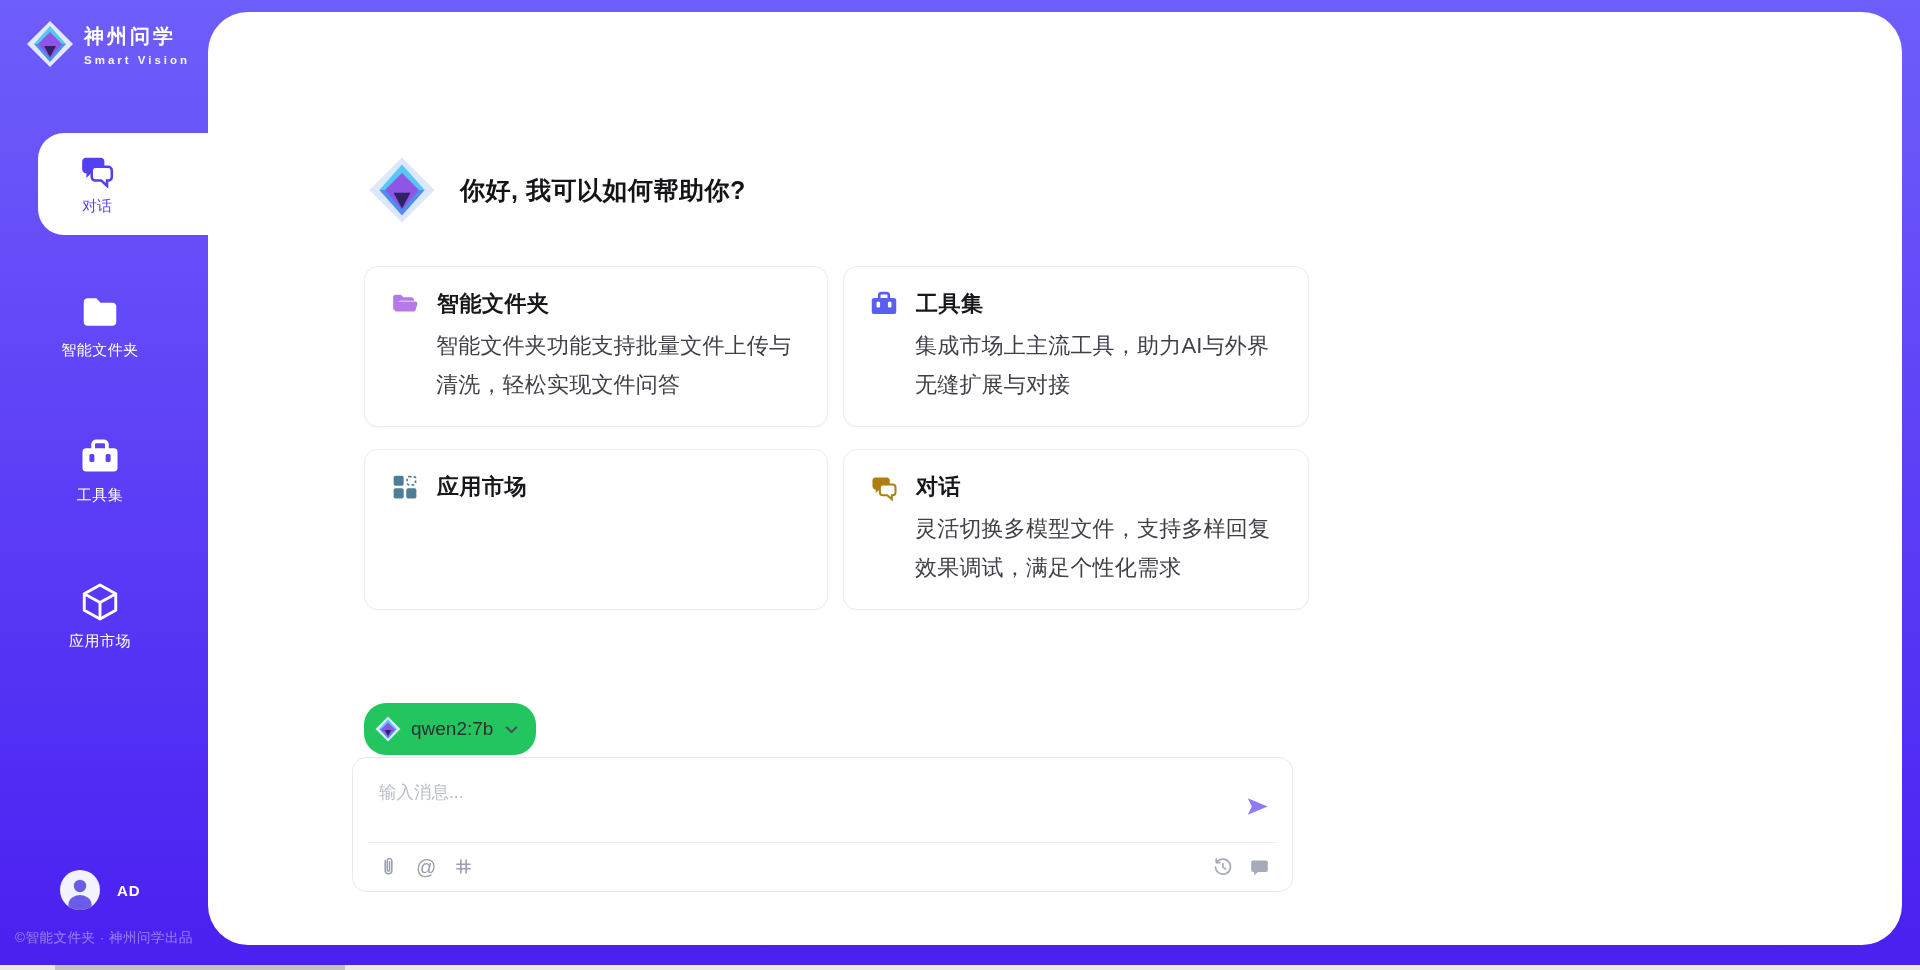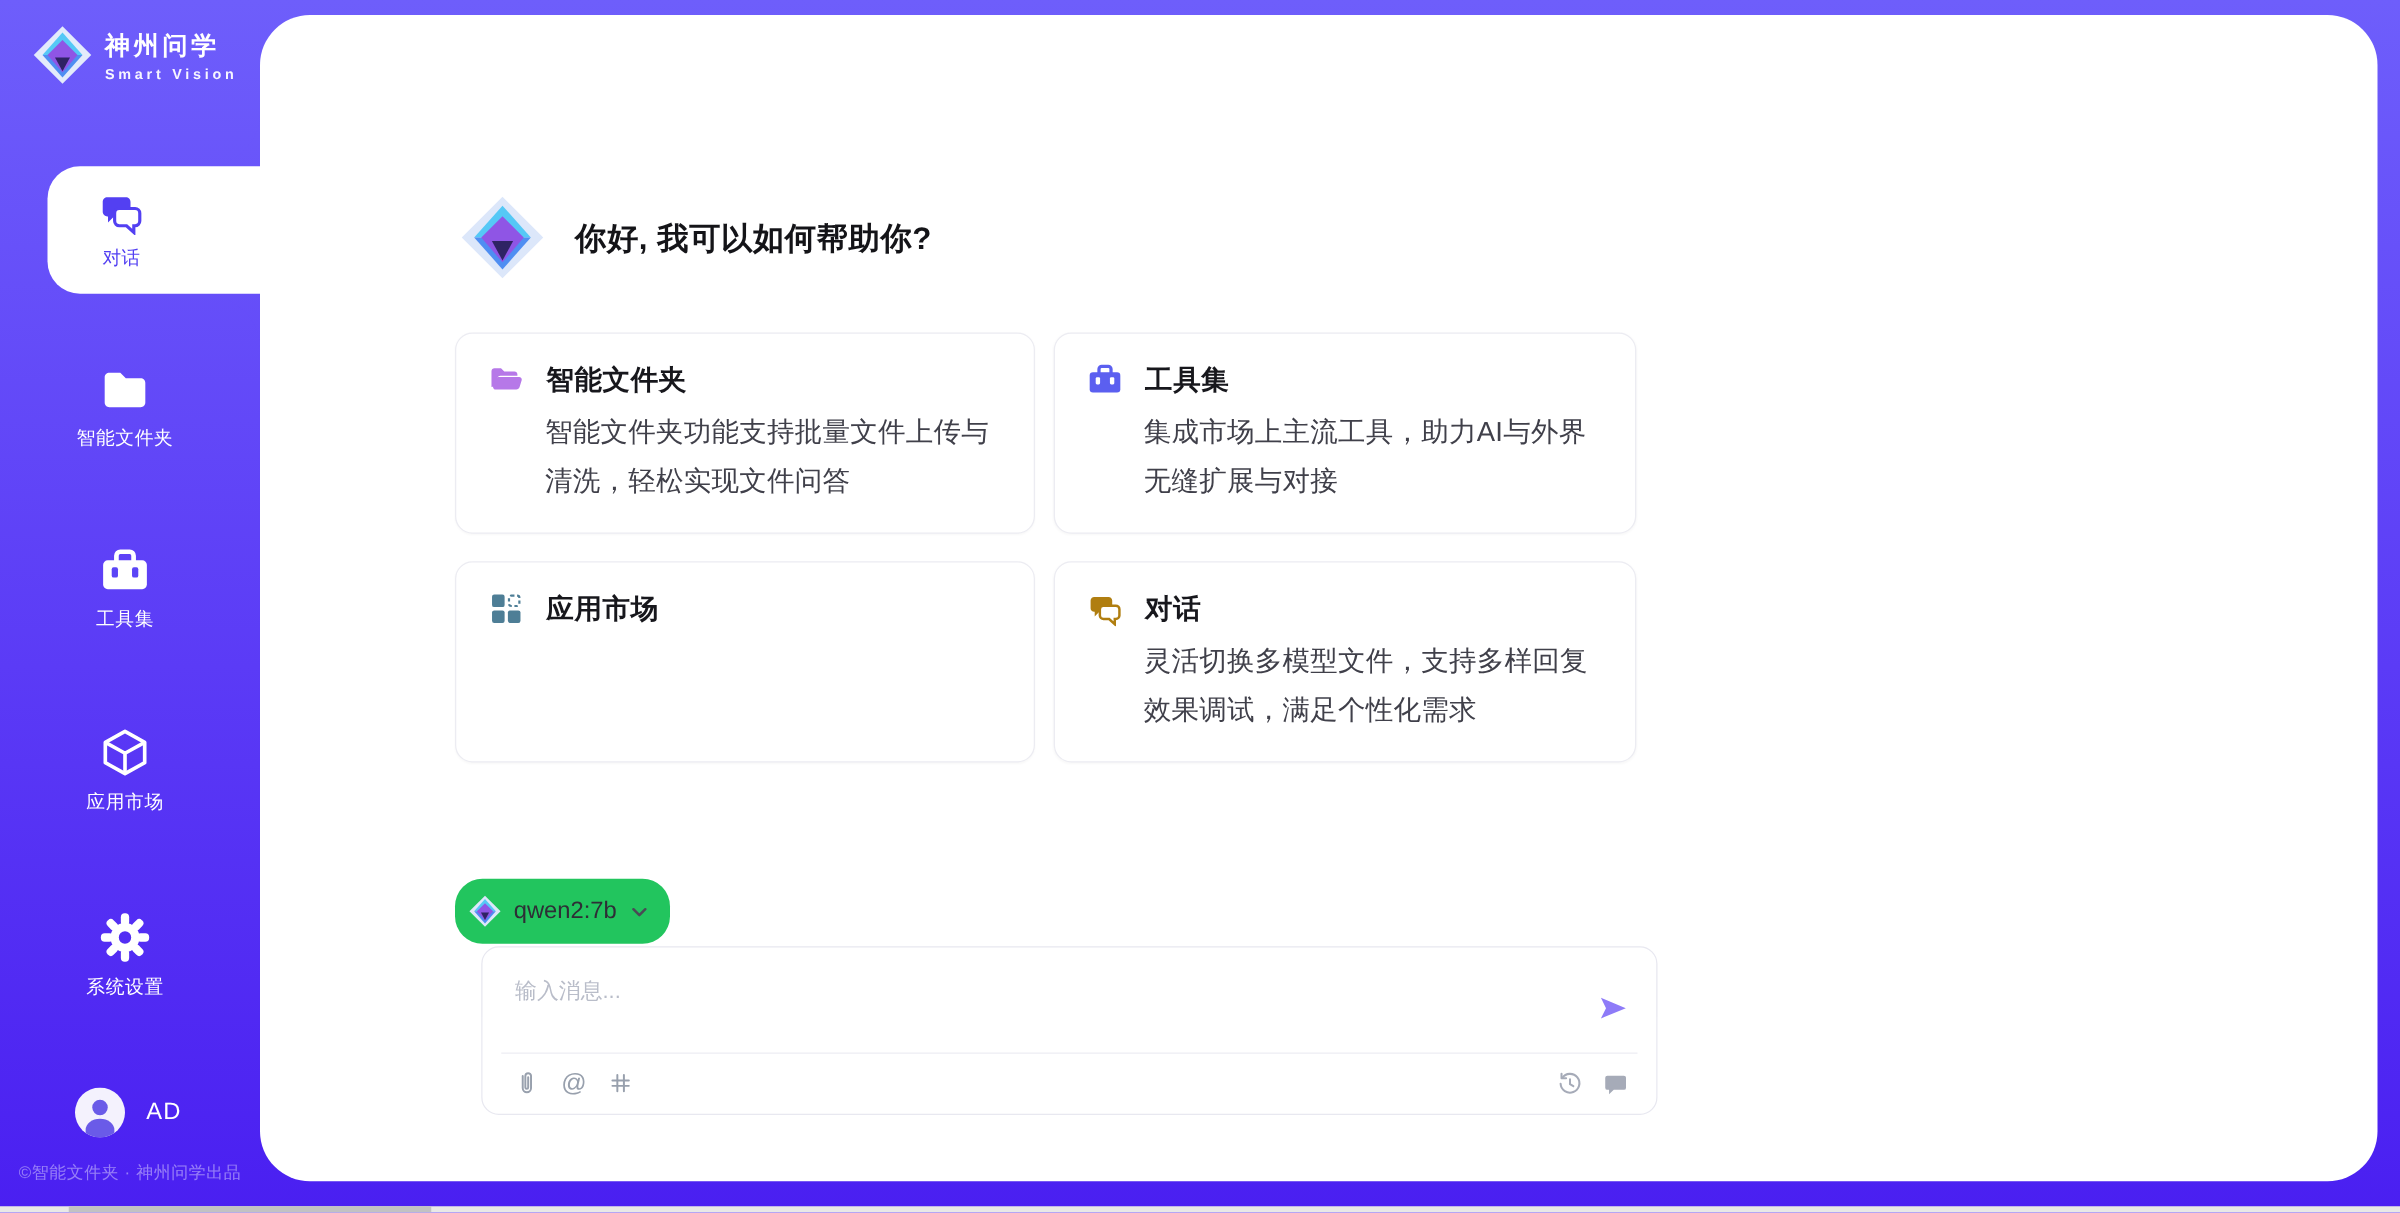--- a/index.html
+++ b/index.html
@@ -44,21 +44,21 @@
     position:absolute; left:0; width:200px;
     display:flex; flex-direction:column; align-items:center; gap:9px; cursor:pointer;
   }
   .side-item .side-label { color:#fff; font-size:15px; letter-spacing:.5px; }
   .si-folder   { top:292px; }
   .si-tools    { top:437px; }
   .si-market   { top:581px; }
   .si-settings { top:729px; }
 
   .user-row { position:absolute; left:60px; top:870px; display:flex; align-items:center; gap:17px; cursor:pointer; }
-  .user-name { color:#fff; font-size:19px; font-weight:400; letter-spacing:1px; }
+  .user-name { color:#fff; font-size:15px; font-weight:700; letter-spacing:1px; }
 
   .copyright { position:absolute; left:15px; top:929px; color:rgba(255,255,255,.42); font-size:13.5px; letter-spacing:.5px; }
 
   
   .hero { position:absolute; left:368px; top:156px; display:flex; align-items:center; gap:24px; }
   .hero h1 { font-size:25px; font-weight:bold; color:#141418; letter-spacing:.5px; }
 
   
   .cards {
     position:absolute; left:364px; top:266px;
@@ -76,21 +76,21 @@
   
   .model-pill {
     position:absolute; left:364px; top:703px; height:52px;
     display:flex; align-items:center; gap:10px;
     background:#22c55e; border-radius:22px; padding:0 16px 0 11px; cursor:pointer;
   }
   .model-name { font-size:19px; color:#2e2e36; }
 
   
   .composer {
-    position:absolute; left:385px; top:757px; width:941px; height:135px;
+    position:absolute; left:352px; top:757px; width:941px; height:135px;
     background:#fff; border:1.5px solid #e8e8f0; border-radius:14px;
   }
   .composer input {
     position:absolute; left:26px; top:20px; width:800px; height:28px;
     border:none; outline:none; font-size:17.5px; color:#3a3a42;
     font-family:"Liberation Sans", sans-serif;
   }
   .composer input::placeholder { color:#b9bdc9; }
   .send-btn { position:absolute; right:22px; top:36px; cursor:pointer; line-height:0; }
   .composer-divider { position:absolute; left:15px; right:15px; top:84px; border-top:1px solid #ededf3; }
@@ -152,36 +152,20 @@
   </div>
 
   <div class="side-item si-market">
     <svg width="42" height="42" viewBox="0 0 36 36" fill="none" stroke="#fff" stroke-width="2.5" stroke-linejoin="round">
       <path d="M18 3.5 31.5 11v14L18 32.5 4.5 25V11z"></path>
       <path d="M4.5 11 18 18.5 31.5 11M18 18.5V32.5"></path>
     </svg>
     <span class="side-label">应用市场</span>
   </div>
 
-  <div class="side-item si-settings">
-    <svg width="42" height="42" viewBox="0 0 38 38">
-      <g fill="#fff">
-        <rect x="16" y="1.5" width="6" height="9" rx="2.8"></rect>
-        <rect x="16" y="1.5" width="6" height="9" rx="2.8" transform="rotate(45 19 19)"></rect>
-        <rect x="16" y="1.5" width="6" height="9" rx="2.8" transform="rotate(90 19 19)"></rect>
-        <rect x="16" y="1.5" width="6" height="9" rx="2.8" transform="rotate(135 19 19)"></rect>
-        <rect x="16" y="1.5" width="6" height="9" rx="2.8" transform="rotate(180 19 19)"></rect>
-        <rect x="16" y="1.5" width="6" height="9" rx="2.8" transform="rotate(225 19 19)"></rect>
-        <rect x="16" y="1.5" width="6" height="9" rx="2.8" transform="rotate(270 19 19)"></rect>
-        <rect x="16" y="1.5" width="6" height="9" rx="2.8" transform="rotate(315 19 19)"></rect>
-        <path fill-rule="evenodd" d="M19 8.5a10.5 10.5 0 1 0 0 21 10.5 10.5 0 0 0 0-21zm0 6a4.5 4.5 0 1 1 0 9 4.5 4.5 0 0 1 0-9z"></path>
-      </g>
-    </svg>
-    <span class="side-label">系统设置</span>
-  </div>
 
   <div class="user-row">
     <svg width="40" height="40" viewBox="0 0 40 40">
       <defs>
           <clipPath id="avclip">
             <circle cx="20" cy="20" r="20"></circle>
           </clipPath>
         </defs>
       <circle cx="20" cy="20" r="20" fill="#f4f2fd"></circle>
       <g clip-path="url(#avclip)" fill="#6a5be8">

